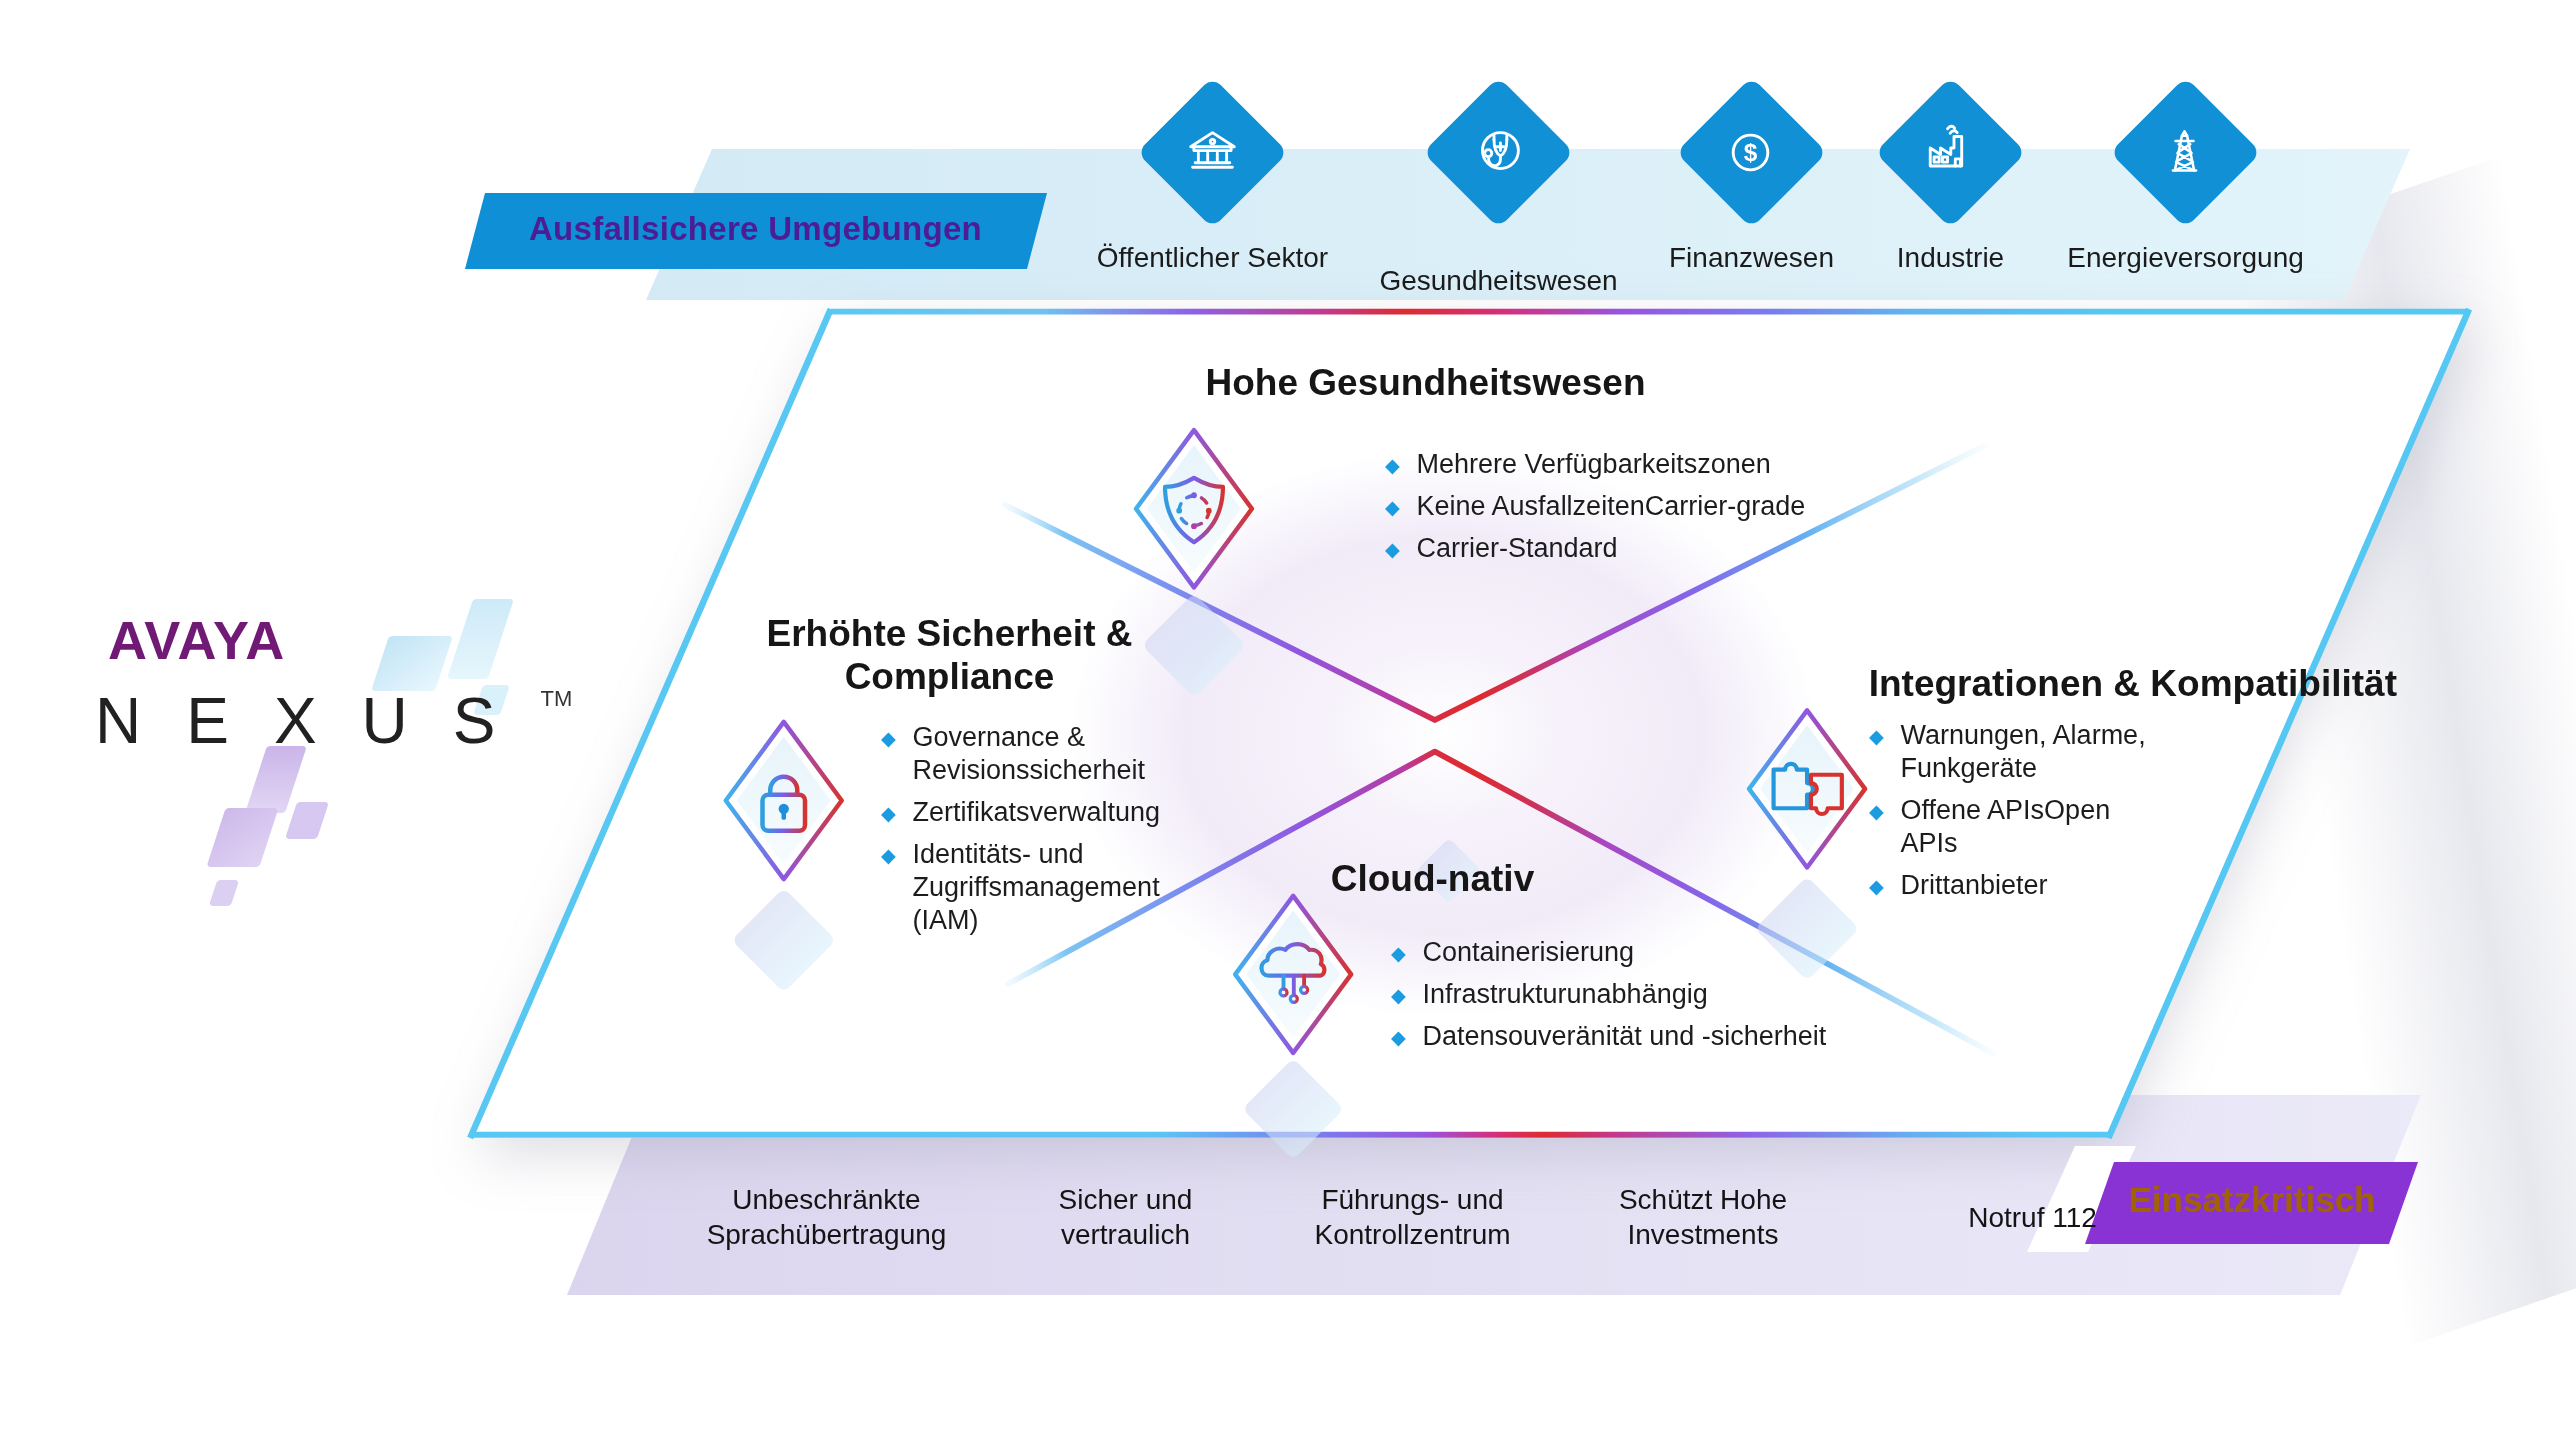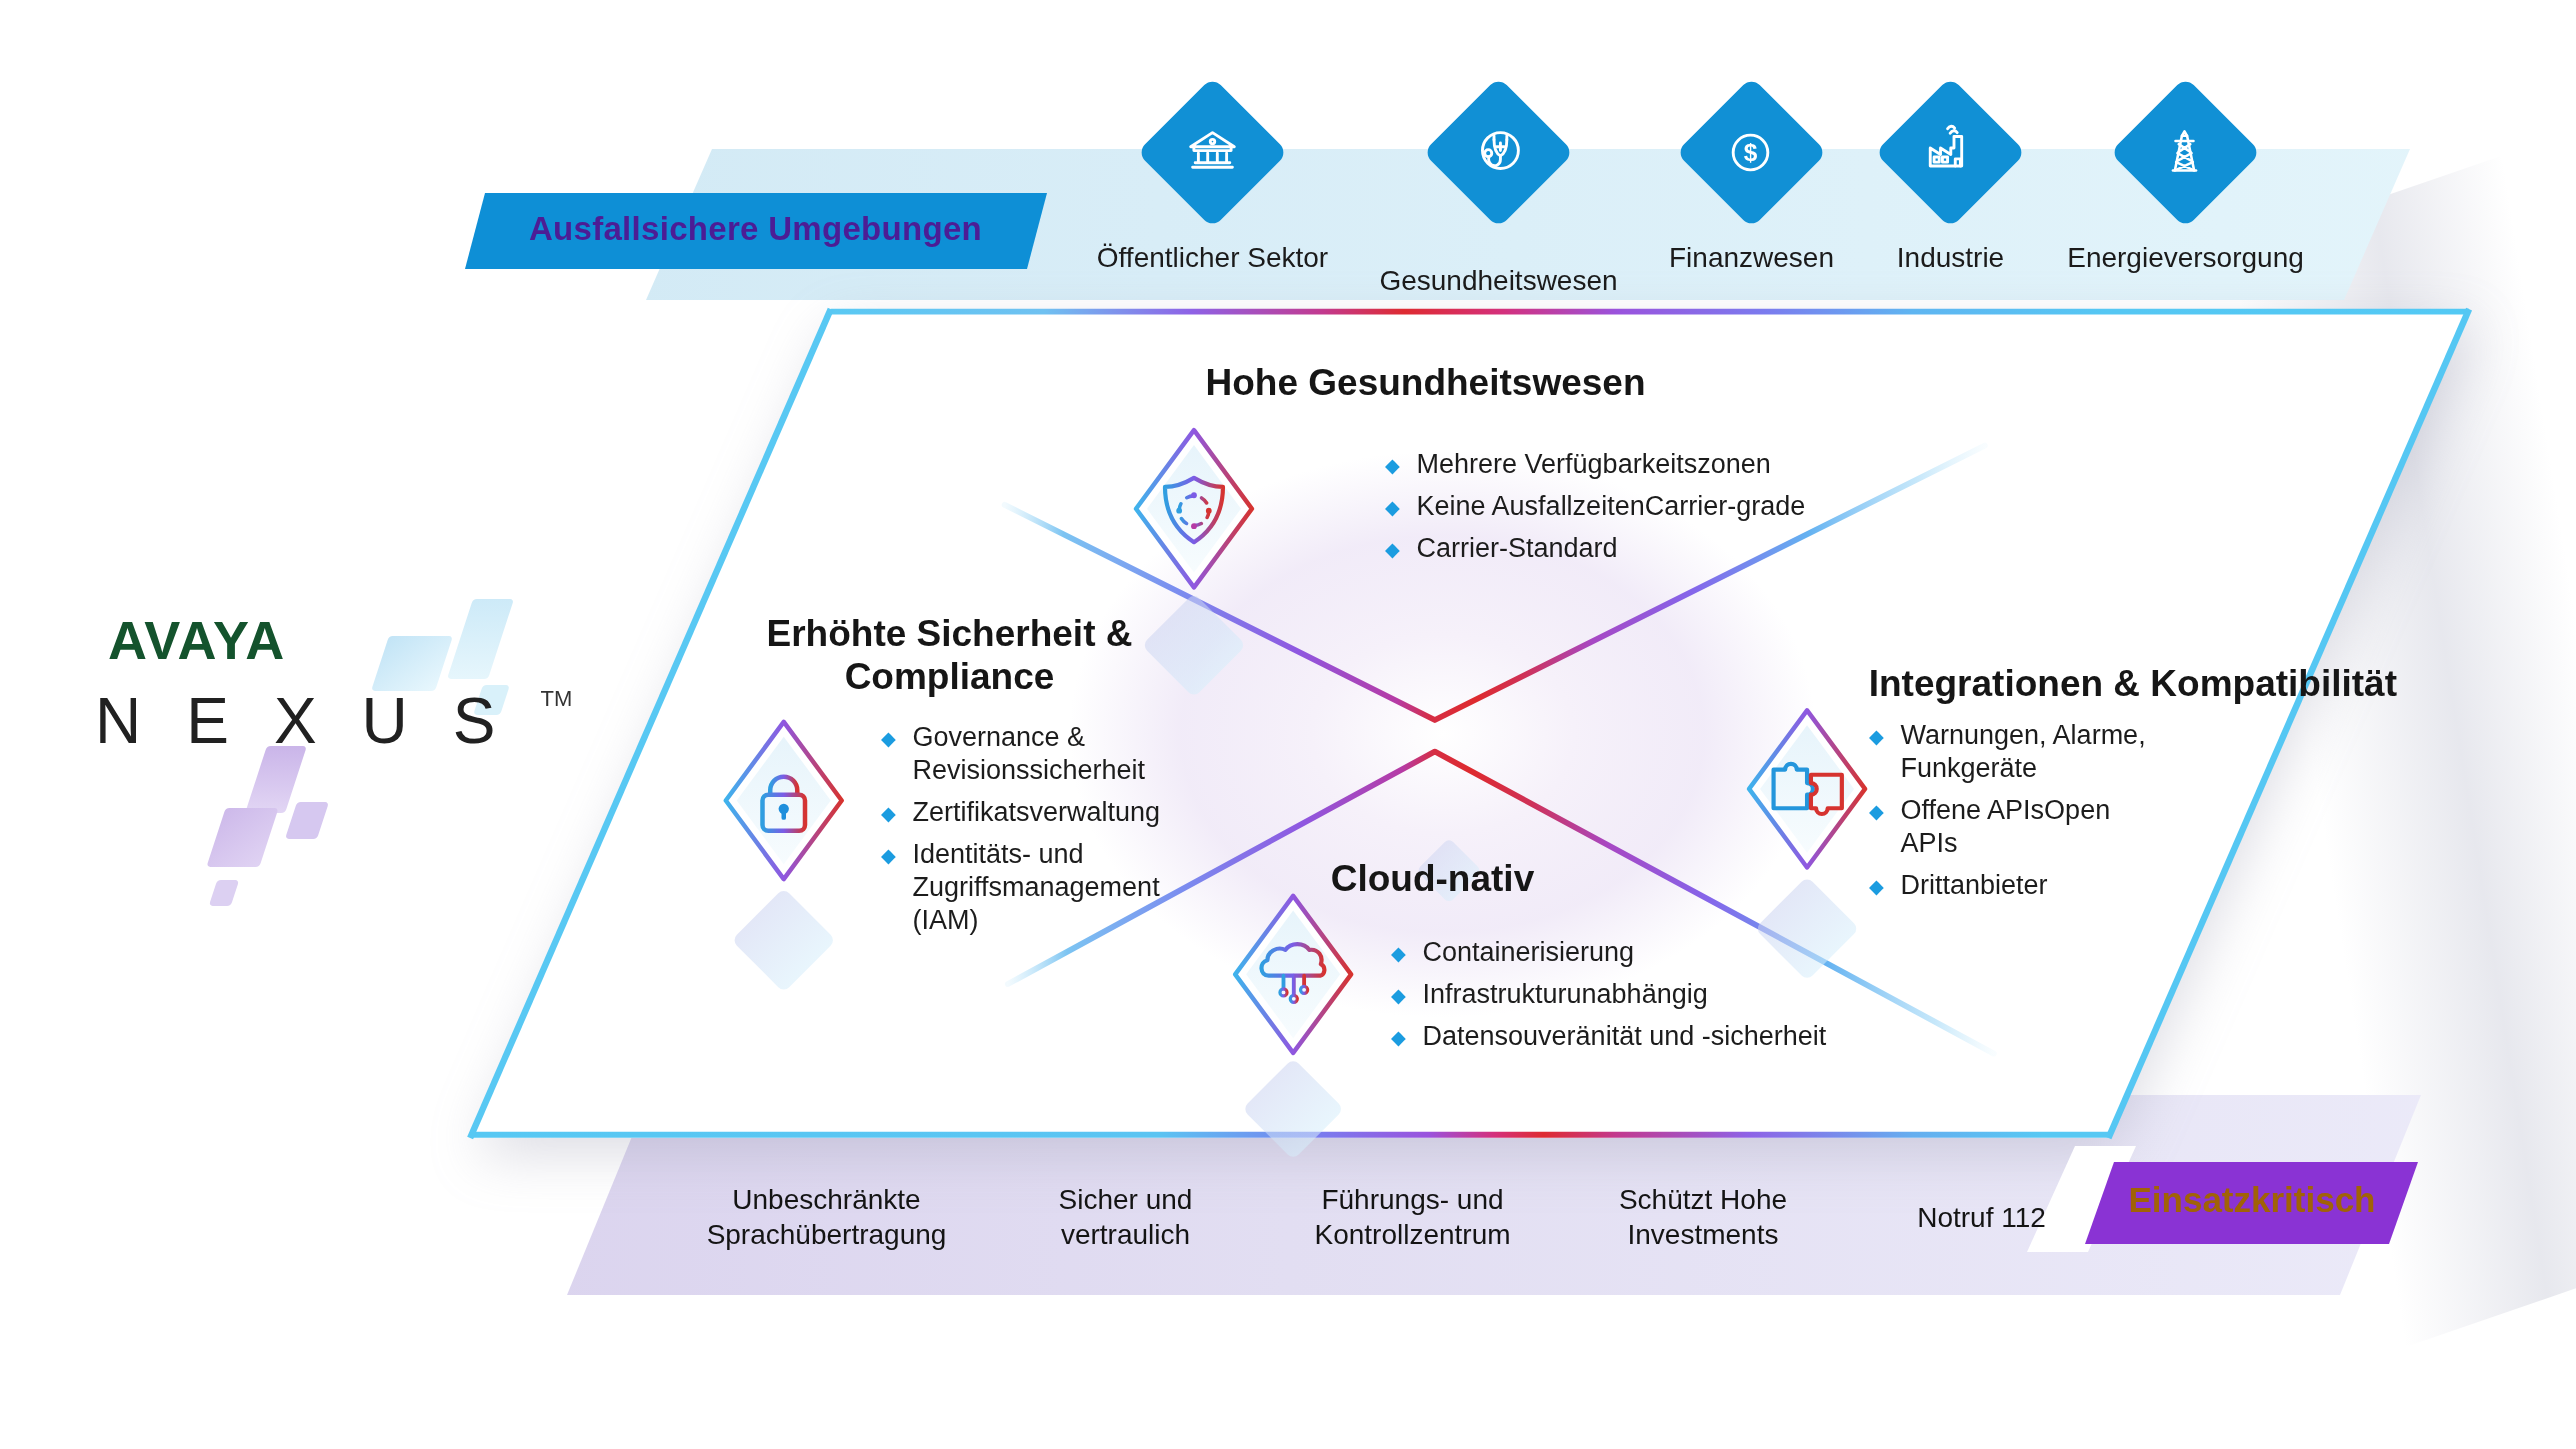--- a/index.html
+++ b/index.html
@@ -42,21 +42,21 @@
   .white-gap{left:2027px;top:1146px;width:109px;height:106px;z-index:3;background:#ffffff;
     clip-path:polygon(48px 0,109px 0,61px 106px,0 106px);}
   .purple-banner{left:0;top:1162px;width:2576px;height:82px;z-index:5;
     clip-path:polygon(2114px 0,2418px 0,2389px 82px,2085px 82px);
     background:#8a33d4;}
   .purple-banner-label{left:2123px;top:1180px;width:258px;z-index:6;text-align:center;
     font-size:35px;font-weight:700;color:#a16207;}
   .mc-item{z-index:5;text-align:center;font-size:28px;line-height:35px;color:#141414;}
 
   
-  .avaya{left:108px;top:609px;font-size:54px;font-weight:800;color:#14532d;letter-spacing:1.3px;z-index:4;}
+  .avaya{left:108px;top:609px;font-size:54px;font-weight:800;color:#701a75;letter-spacing:1.3px;z-index:4;}
   .nexus{left:95px;top:684px;font-size:64px;font-weight:500;color:#212121;letter-spacing:45px;z-index:4;}
   .nexus sup{font-size:22px;letter-spacing:0;vertical-align:37px;color:#333;}
   .deco{z-index:2;transform:skewX(-18deg);border-radius:3.9px;}
 
   .panel-svg{left:0;top:0;z-index:2;}
 </style>
 </head>
 <body>
 
 <div class="canvas">
@@ -339,21 +339,21 @@
     <li>
         <span class="bullet-icon">◆</span>
         <span>Datensouveränität und -sicherheit</span>
       </li>
   </ul>
 
   <div class="abs mc-item" style="left:672px;top:1182px;width:309px;">Unbeschränkte Sprachübertragung</div>
   <div class="abs mc-item" style="left:1042px;top:1182px;width:167px;">Sicher und vertraulich</div>
   <div class="abs mc-item" style="left:1303px;top:1182px;width:219px;">Führungs- und Kontrollzentrum</div>
   <div class="abs mc-item" style="left:1613px;top:1182px;width:180px;">Schützt Hohe Investments</div>
-  <div class="abs mc-item" style="left:1885px;top:1200px;width:193px;">Notruf 112</div>
+  <div class="abs mc-item" style="left:1936px;top:1200px;width:193px;">Notruf 112</div>
 
   <div class="abs avaya">AVAYA</div>
   <div class="abs nexus"><span>NEXUS</span><sup>TM</sup></div>
 
   <div class="abs deco" style="left:380px;top:636px;width:64px;height:55px;background:linear-gradient(135deg,#c2e4f6,#e8f7fd);"></div>
   <div class="abs deco" style="left:460px;top:599px;width:41px;height:80px;background:linear-gradient(180deg,#cdeaf8,#e6f6fc);"></div>
   <div class="abs deco" style="left:478px;top:685px;width:27px;height:30px;background:#d9f1fa;"></div>
   <div class="abs deco" style="left:256px;top:746px;width:40px;height:67px;background:linear-gradient(180deg,#cab5e9,#e2d6f4);"></div>
   <div class="abs deco" style="left:216px;top:808px;width:53px;height:59px;background:linear-gradient(135deg,#cdb9ea,#e0d3f3);"></div>
   <div class="abs deco" style="left:291px;top:802px;width:32px;height:37px;background:#d6c8f0;"></div>

